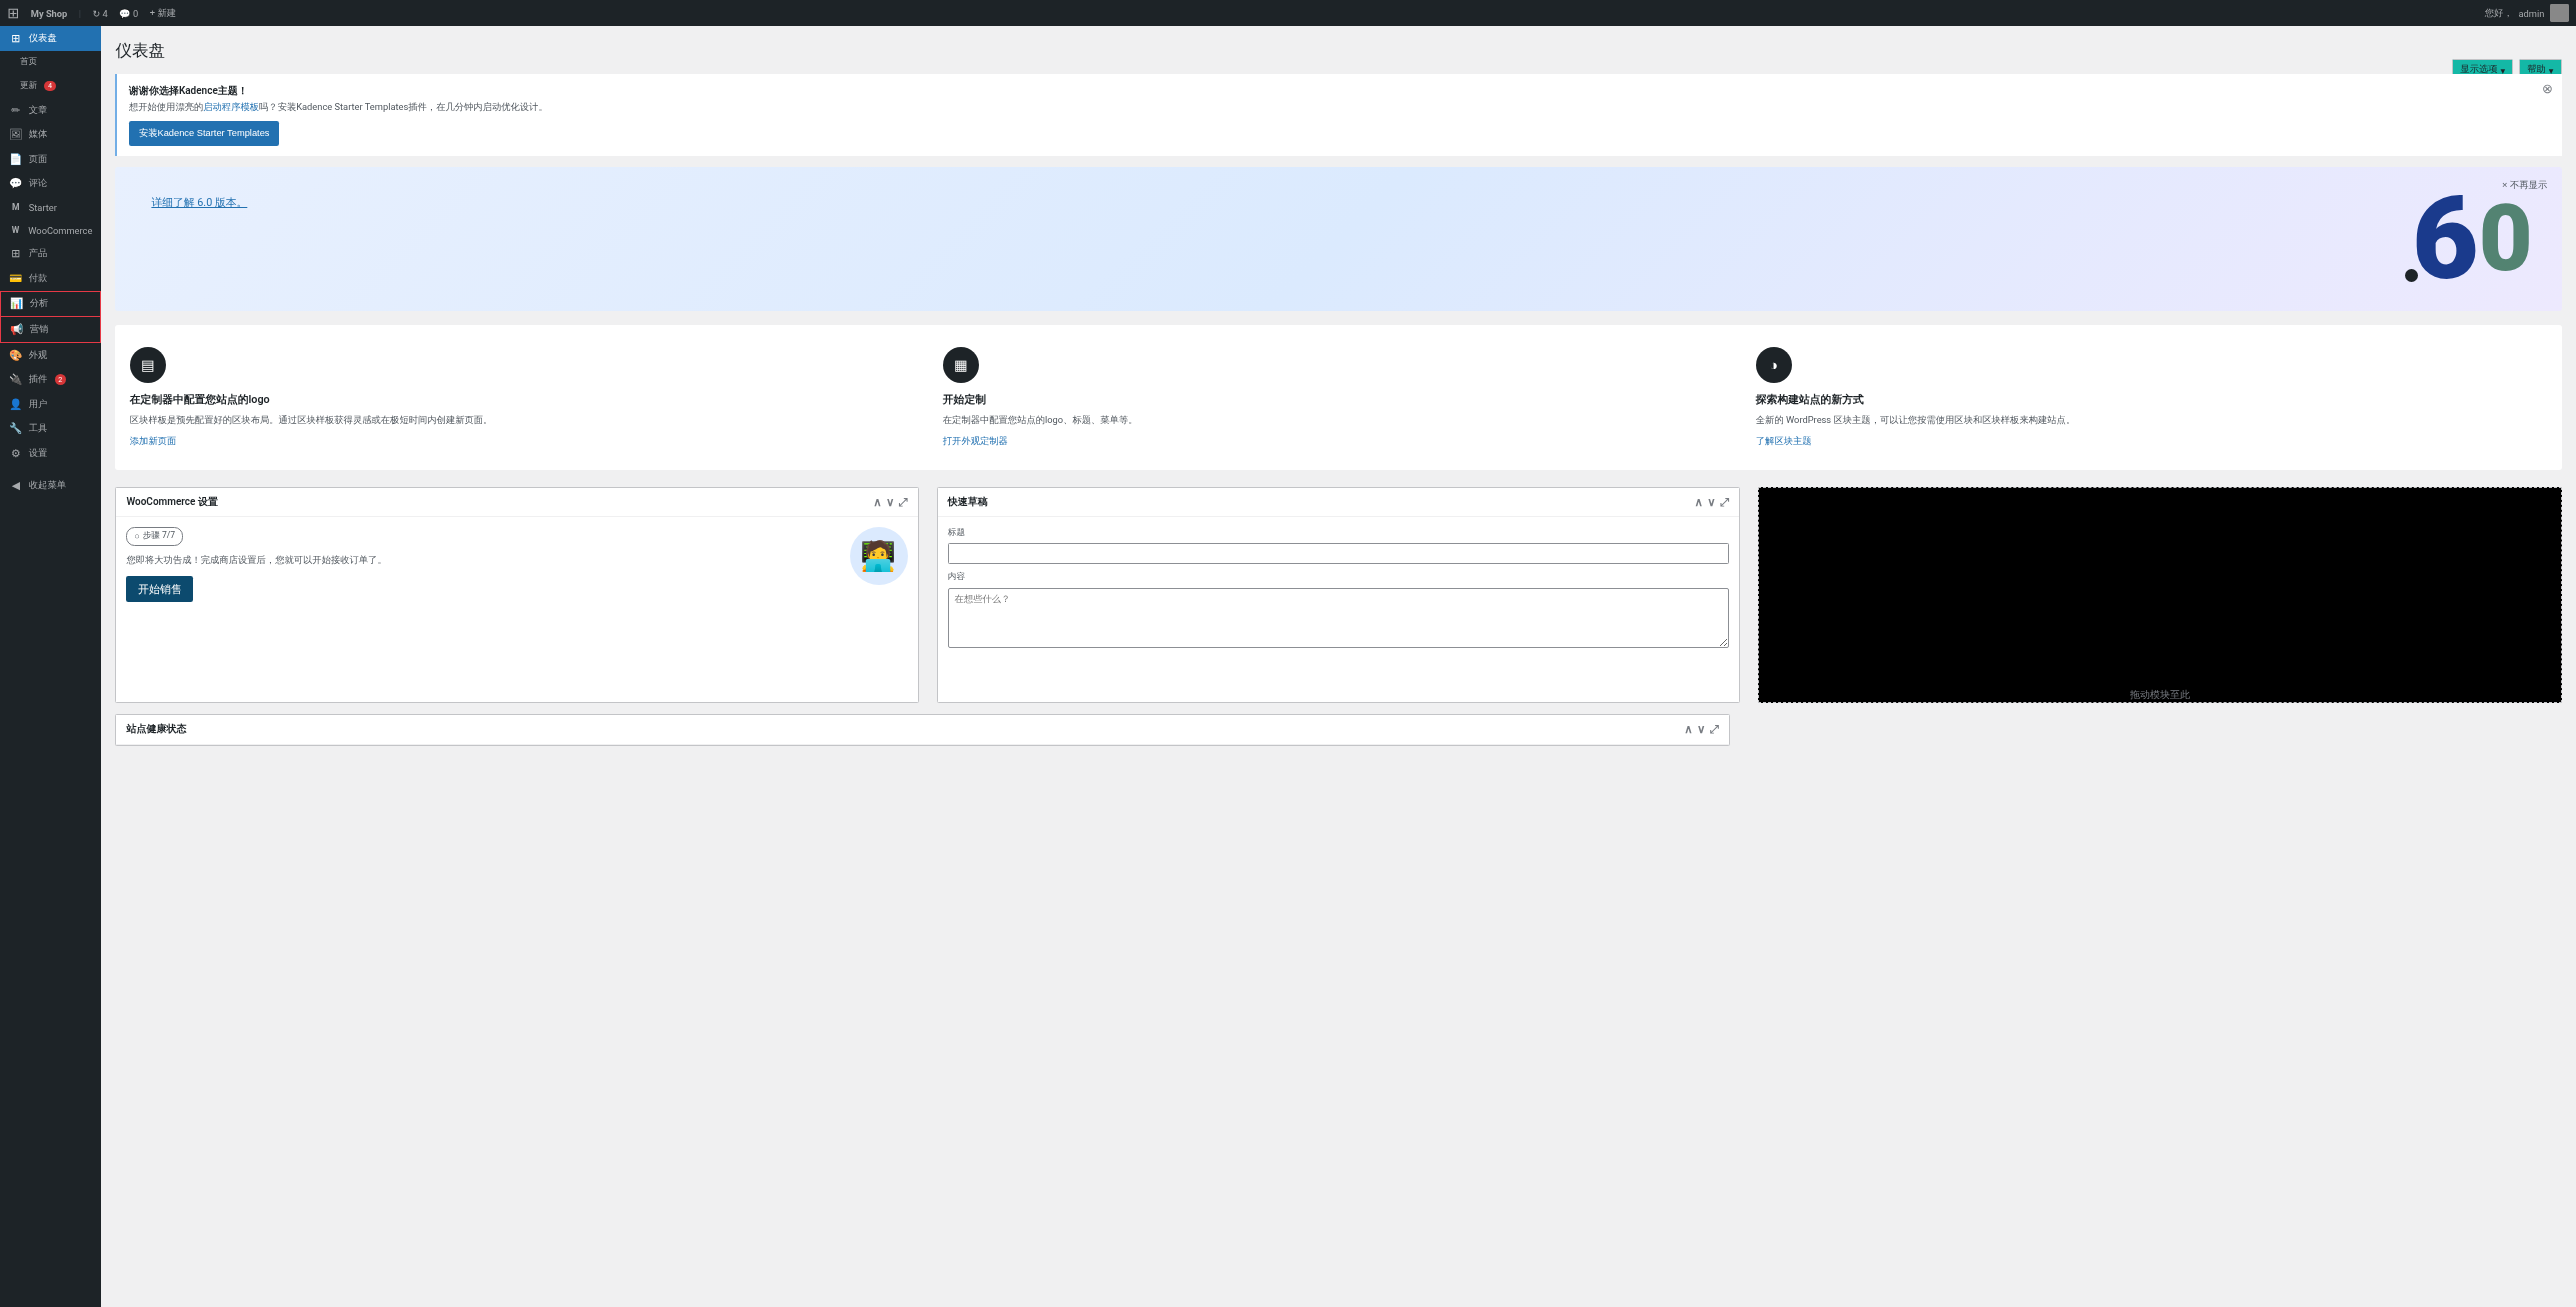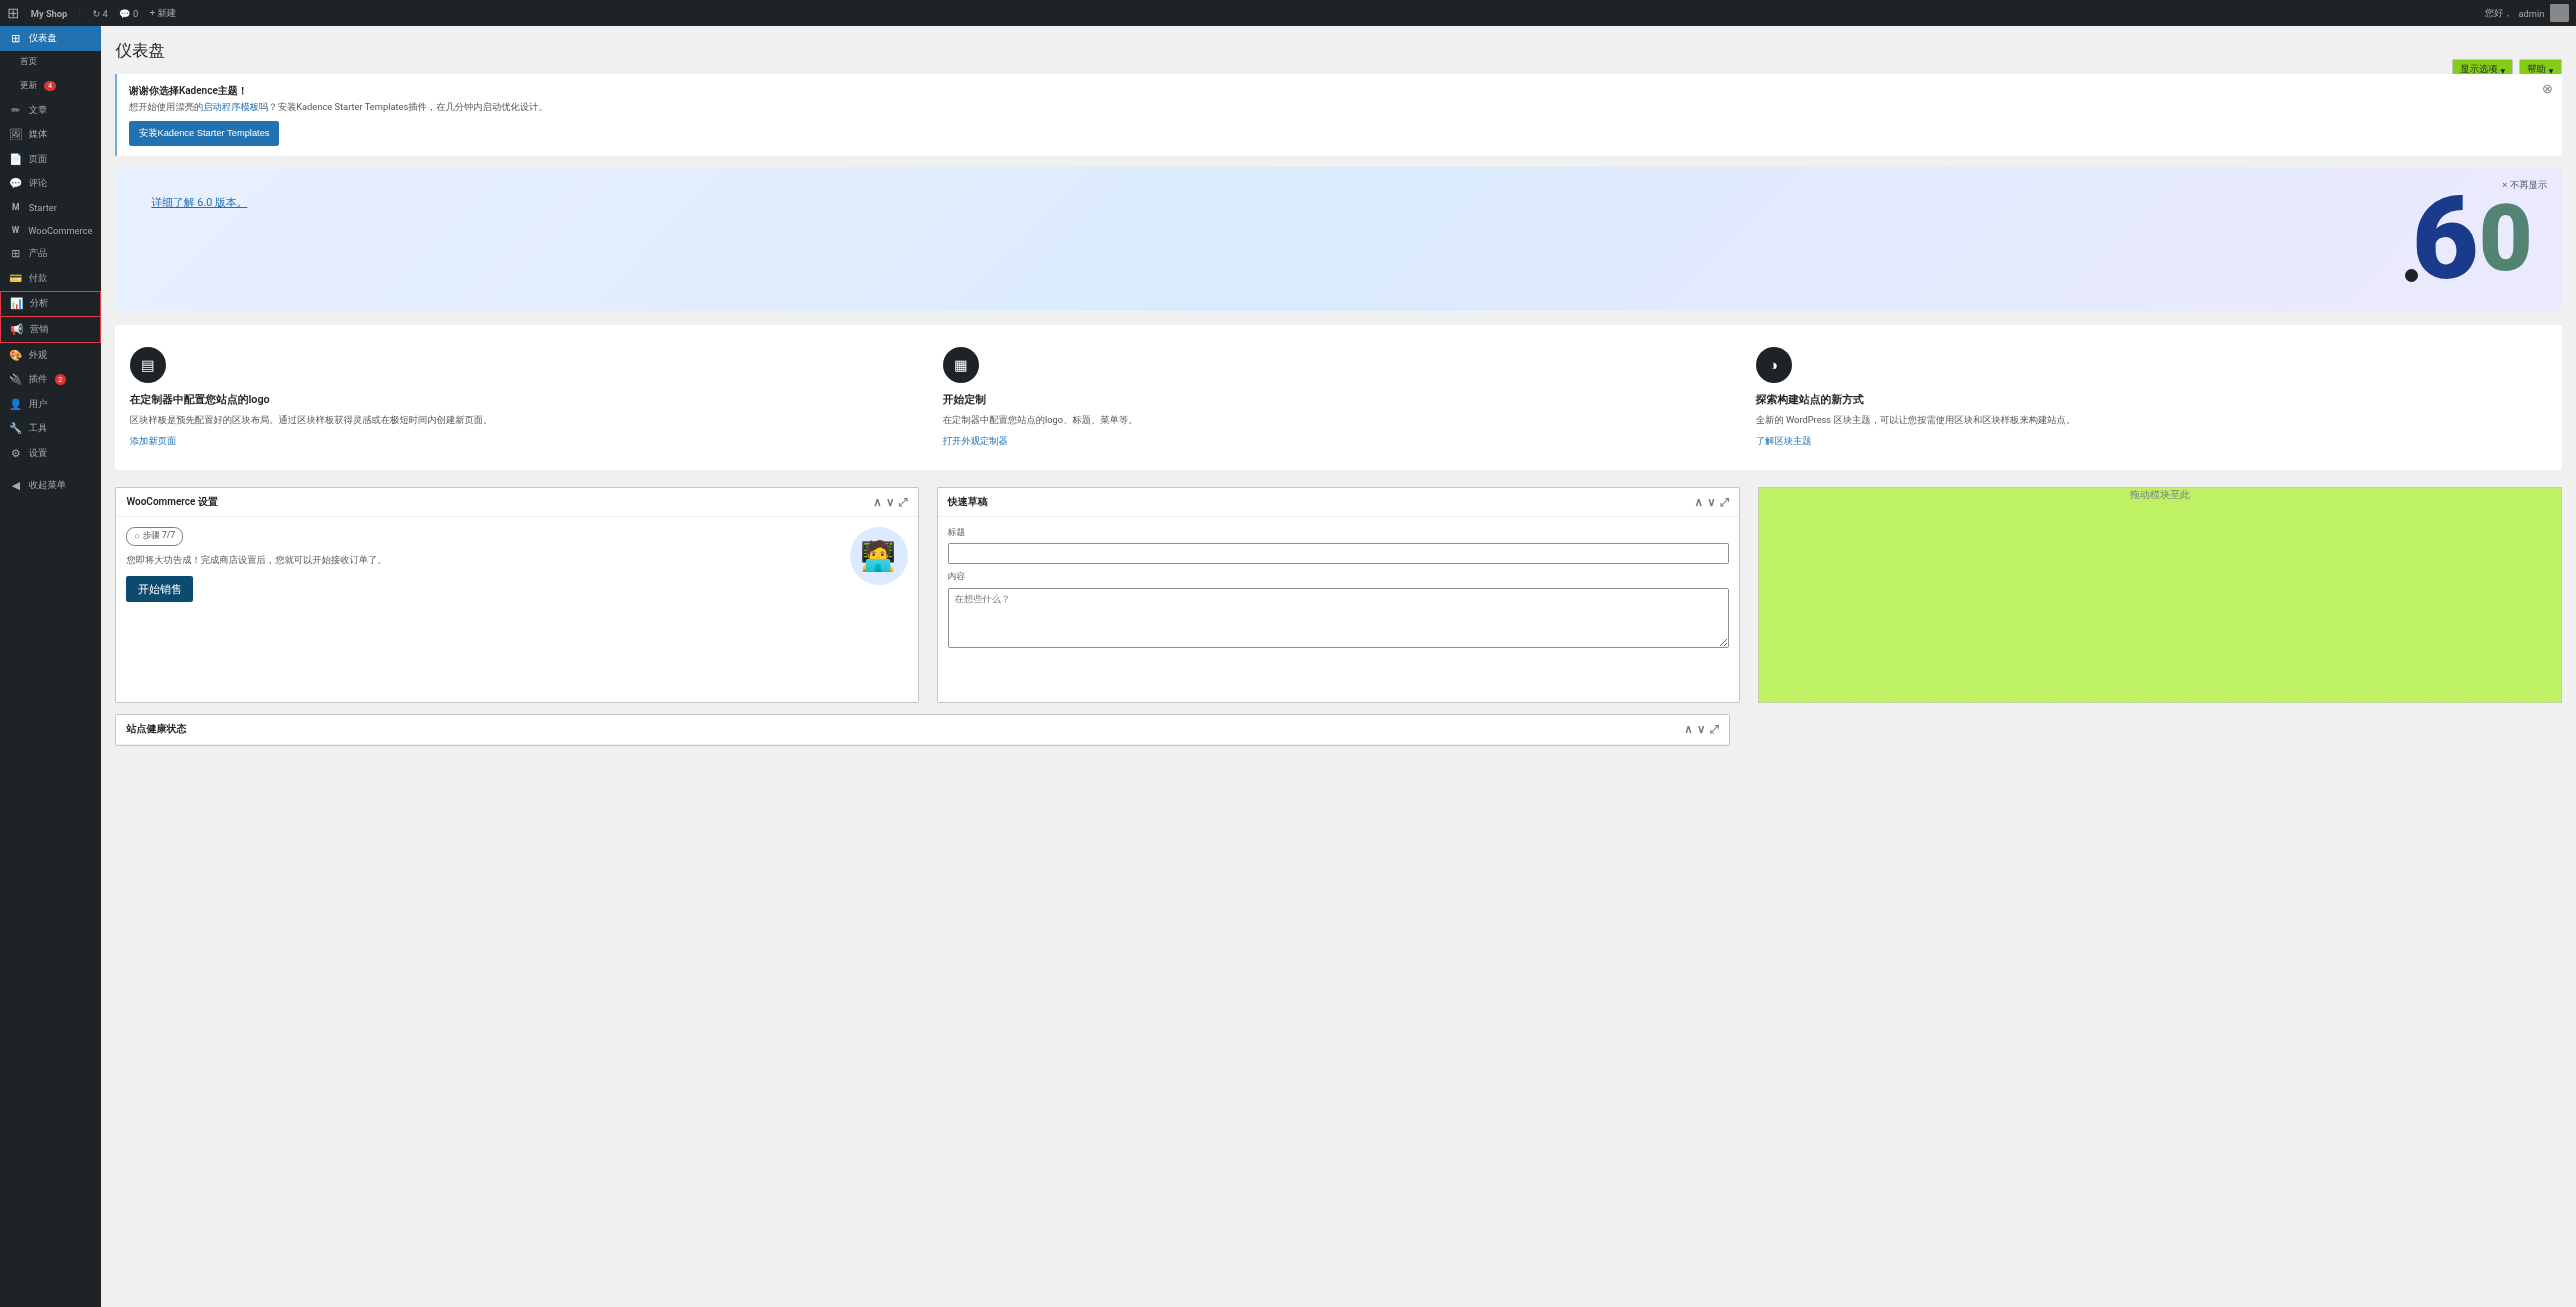--- a/index.html
+++ b/index.html
@@ -67,21 +67,21 @@
 
     
     .top-buttons {
       position: absolute;
       top: 33px;
       right: 14.4px;
       display: flex;
       gap: 5.8px;
     }
     .btn-screen-options, .btn-help {
-      background: #84cc16;
+      background: #14b8a6;
       border: 0.7px solid #c3c4c7;
       color: #1d2327;
       padding: 2.9px 7.2px;
       font-size: 9.3px;
       cursor: pointer;
       border-radius: 1.4px;
       display: flex;
       align-items: flex-end;
       gap: 2.9px;
     }
@@ -258,25 +258,25 @@
     .draft-textarea {
       width: 100%;
       border: 0.7px solid #8c8f94;
       padding: 4.3px 5.8px;
       font-size: 9.3px;
       border-radius: 2px;
       height: 60px;
       resize: vertical;
     }
     .placeholder-box {
-      background: #bef264;
+      background: #000000;
       border: 1.4px dashed #c3c4c7;
       min-height: 216px;
       display: flex;
-      align-items: flex-start;
+      align-items: flex-end;
       justify-content: center;
       color: #787c82;
       font-size: 10px;
     }
 
     
     .site-health-widget { margin-top: 11.5px; }
 
     #wpcontent { position: relative; }
   </style>

